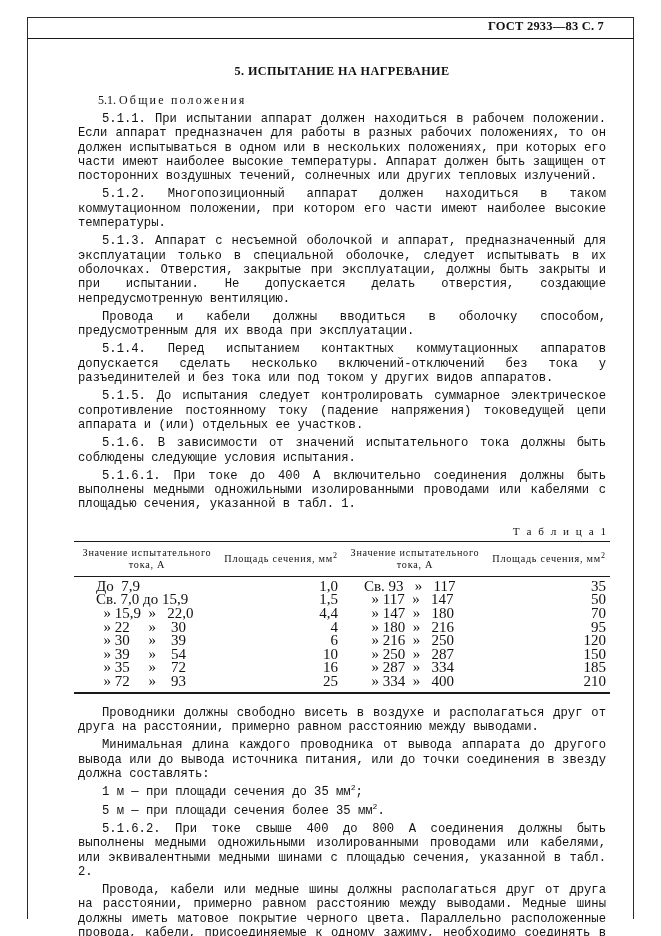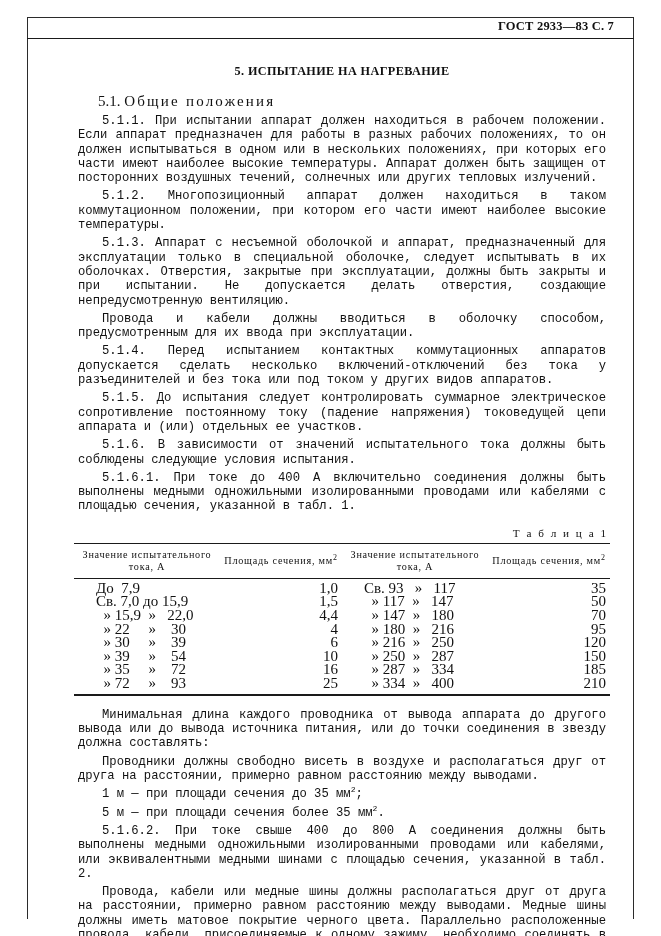--- a/index.html
+++ b/index.html
@@ -43,21 +43,21 @@
   .frame-right {
     position: absolute;
     left: 633px; top: 17px;
     width: 1px;
     height: 902px;
     background: #2b2b2b;
   }
 
   .header-line {
     position: absolute;
-    left: 35px;
+    left: 25px;
     top: 19px;
     width: 607px;
     text-align: right;
     padding-right: 28px;
     box-sizing: border-box;
     font-weight: bold;
     font-size: 12.5px;
     letter-spacing: 0.2px;
   }
   .header-rule {
@@ -78,21 +78,21 @@
 
   h1.section-title {
     font-size: 12.2px;
     font-weight: bold;
     text-align: center;
     margin: 8px 0 14px 0;
     letter-spacing: 0.4px;
   }
 
   .subhead {
-    font-size: 15px;
+    font-size: 12px;
     margin: 0 0 1px 0;
     padding-left: 24px;
   }
   .subhead .num { letter-spacing: 0; }
   .subhead .spaced { letter-spacing: 2.2px; }
 
   p.para {
     font-size: 12.2px;
     line-height: 14.3px;
     margin: 4px;
@@ -262,22 +262,22 @@
             <td class="cur-cell vrule">  » 72     »    93</td>
             <td class="area-cell vrule-mid">25</td>
             <td class="cur-cell vrule">  » 334  »   400</td>
             <td class="area-cell">210</td>
           </tr>
         </tbody>
     </table>
     <div class="bottom-rule"></div>
 
     <div class="after-table">
+      <p class="para">Проводники должны свободно висеть в воздухе и располагаться друг от друга на расстоянии, примерно равном расстоянию между выводами.</p>
       <p class="para">Минимальная длина каждого проводника от вывода аппарата до другого вывода или до вывода источника питания, или до точки соединения в звезду должна составлять:</p>
-      <p class="para">Проводники должны свободно висеть в воздухе и располагаться друг от друга на расстоянии, примерно равном расстоянию между выводами.</p>
       <p class="para"><span>1 м — при площади сечения до 35 мм</span><sup>2</sup><span>;</span></p>
       <p class="para"><span>5 м — при площади сечения более 35 мм</span><sup>2</sup><span>.</span></p>
       <p class="para">5.1.6.2. При токе свыше 400 до 800 А соединения должны быть выполнены медными одножильными изолированными проводами или кабелями, или эквивалентными медными шинами с площадью сечения, указанной в табл. 2.</p>
       <p class="para">Провода, кабели или медные шины должны располагаться друг от друга на расстоянии, примерно равном расстоянию между выводами. Медные шины должны иметь матовое покрытие черного цвета. Параллельно расположенные провода, кабели, присоединяемые к одному зажиму, необходимо соединять в один пучок и располагать в воздухе на расстоянии 10 мм друг от друга. Параллельно расположенные медные шины, присоединяемые к одному выводу, необходимо располагать на расстоянии друг от друга, примерно равном толщине шины. При несоответствии размеров шин размерам выводов или при отсутствии необходимых шин допускается применение других шин, примерно того же сечения и с той же или меньшей поверхностью охлаждения.</p>
     </div>
 
   </div>
 </div>
 
 </body></html>

